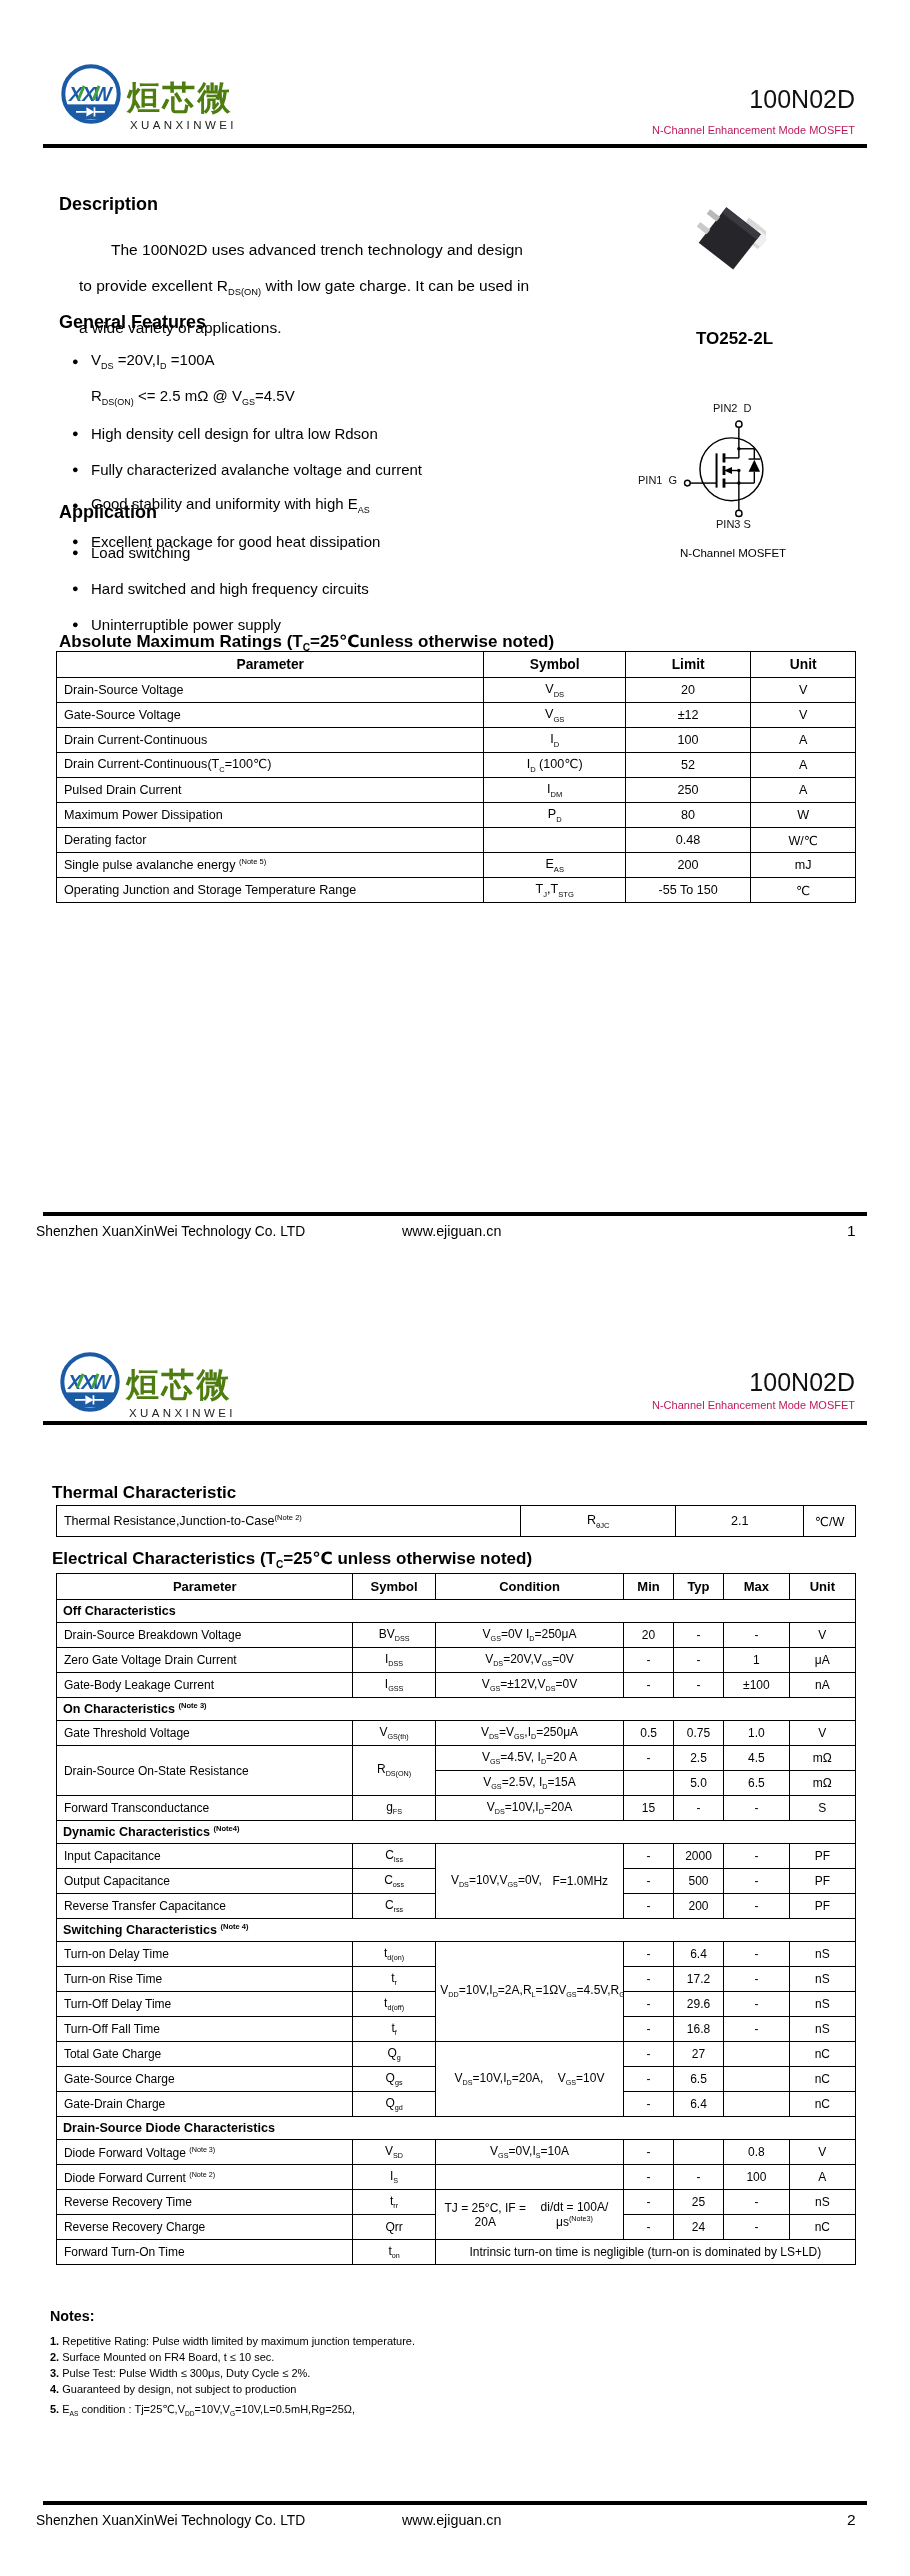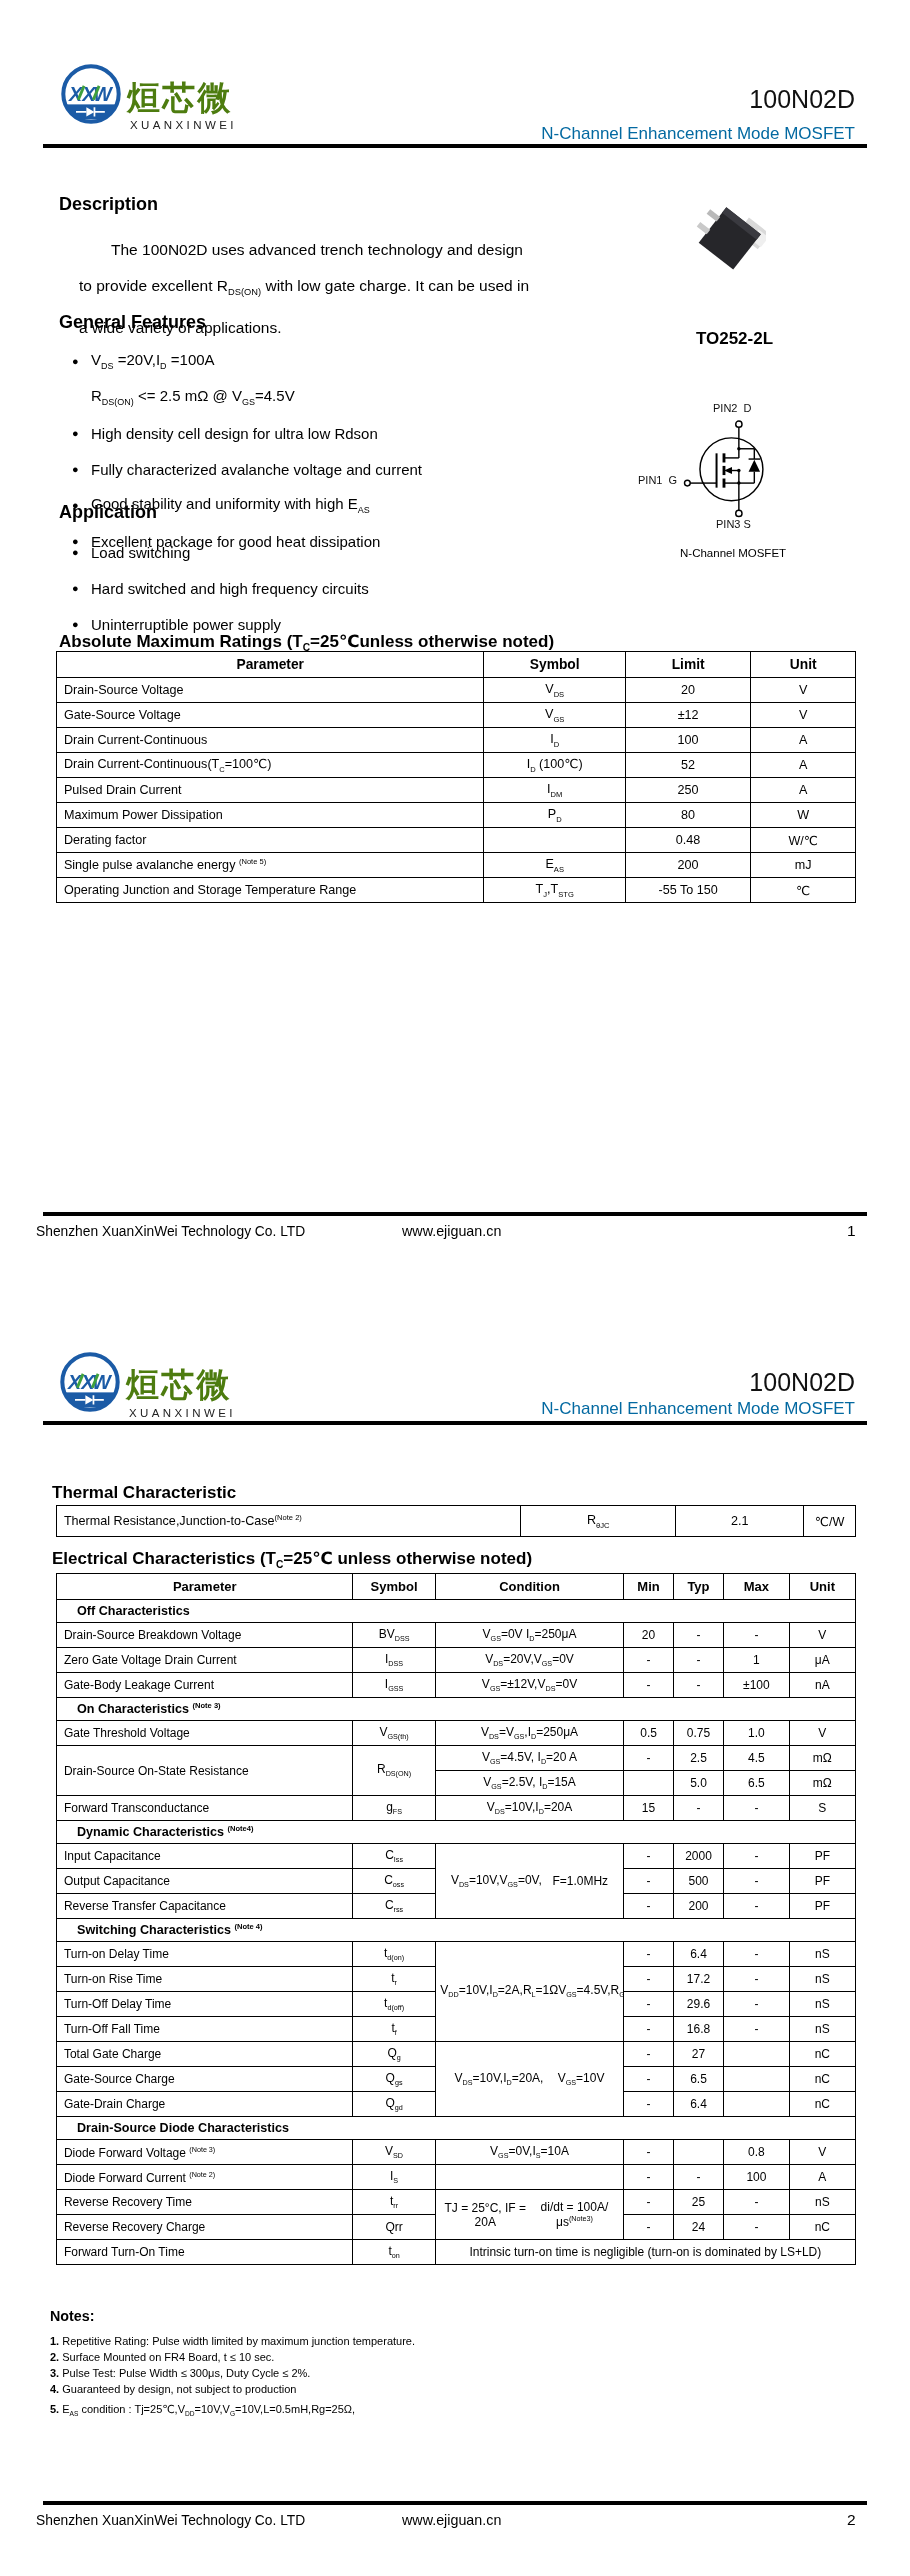--- a/index.html
+++ b/index.html
@@ -6,21 +6,21 @@
   .page{position:relative;width:910px;height:2576px;background:#fff;
         font-family:"Liberation Sans","DejaVu Sans",sans-serif;color:#000;overflow:hidden;}
   .abs{position:absolute;}
   sub{font-size:0.6em;}
   sup{font-size:0.6em;vertical-align:super;}
   .pre{white-space:pre;}
   .rule{position:absolute;left:43px;width:824px;height:4px;background:#000;}
   .brand-cn{position:absolute;font-weight:700;font-size:33px;letter-spacing:2.3px;color:#4d7c0f;}
   .brand-en{position:absolute;font-size:11.5px;letter-spacing:3.4px;color:#222;}
   .part{position:absolute;right:55px;font-size:25px;color:#111;}
-  .subpart{position:absolute;right:55px;font-size:17px;color:#0369a1;}
+  .subpart{position:absolute;right:55px;font-size:11px;color:#be185d;}
   .h1{position:absolute;font-size:18px;font-weight:700;}
   .h2t{position:absolute;font-size:17px;font-weight:700;}
   .desc{position:absolute;left:63px;top:232px;width:459px;font-size:15.5px;line-height:36px;text-indent:32px;margin-left:16px;}
   .blist{position:absolute;left:72px;font-size:15px;}
   .bi{height:36px;display:flex;align-items:center;}
   .bi .m{width:19px;font-size:11px;flex:none;}
   .pkgname{position:absolute;left:683px;top:329px;width:103px;text-align:center;font-size:17px;font-weight:700;}
   .pinlbl{position:absolute;font-size:11px;color:#111;}
   .moscap{position:absolute;left:680px;top:547px;font-size:11.5px;}
   .tbl{border-collapse:collapse;table-layout:fixed;position:absolute;background:#fff;}
@@ -28,21 +28,21 @@
   .tbl th{font-size:13.8px;font-weight:700;}
   .tbl .pl{text-align:left;padding-left:6.9px;}
   .amr tr{height:25px;}
   .amr tr.h{height:26px;}
   .thm tr{height:31px;}
   .ec td,.ec th{font-size:12px;}
   .ec th{font-size:13px;}
   .ec tr.h{height:26px;}
   .ec tr.d{height:25px;}
   .ec tr.s{height:23px;}
-  .ec tr.s td{text-align:left;font-weight:700;font-size:12.6px;padding-left:20px;}
+  .ec tr.s td{text-align:left;font-weight:700;font-size:12.6px;padding-left:6px;}
   .stack{display:flex;justify-content:space-evenly;align-items:center;}
   .st2{height:46px;}.st3{height:70px;}.st4{height:94px;}
   .noteblock{position:absolute;left:50px;top:2333px;font-size:11px;}
   .ni{line-height:16px;}
   .ni .nn{font-weight:700;}
   .ni5{margin-top:4px;}
   .fline{position:absolute;left:43px;width:824px;height:4px;background:#000;}
   .fcompany{position:absolute;left:36px;font-size:13.8px;}
   .fsite{position:absolute;left:402px;font-size:14.3px;}
   .fpage{position:absolute;left:847px;font-size:15.5px;}

